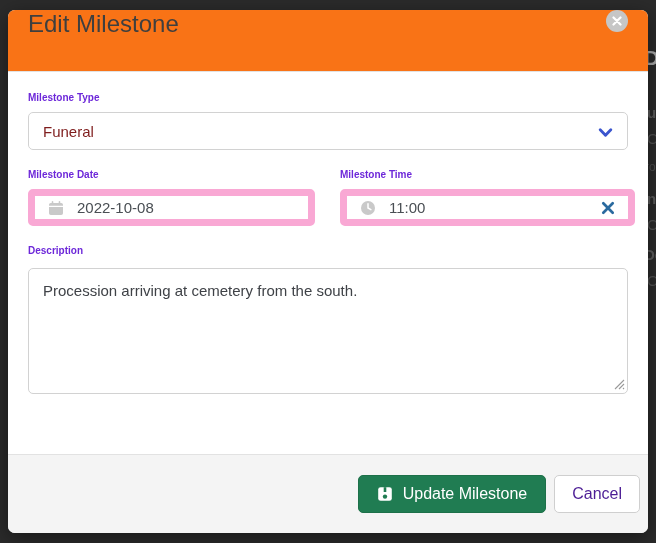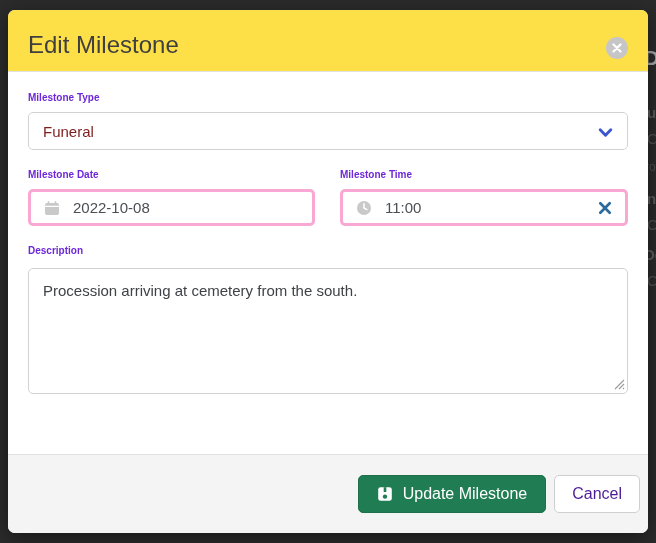--- a/index.html
+++ b/index.html
@@ -14,40 +14,40 @@
   .f3{left:645px;top:160px;font-weight:400;font-size:12px;color:#4e4e4e;}
   .f4{left:647px;top:190px;}
   .f5{left:647px;top:216px;font-weight:400;color:#525252;}
   .f6{left:644px;top:246px;}
   .f7{left:647px;top:272px;font-weight:400;color:#525252;}
 
   .modal{position:absolute;left:8px;top:10px;width:640px;height:523px;
     background:#fff;border-radius:7px;display:flex;flex-direction:column;
     box-shadow:0 5px 20px rgba(0,0,0,.45);overflow:hidden;}
 
-  .modal-header{height:62px;flex:0 0 62px;background:#fde047;border-bottom:1px solid #e2e2e2;
-    display:flex;align-items:flex-end;padding:12px 20px;}
+  .modal-header{height:62px;flex:0 0 62px;background:#f97316;border-bottom:1px solid #e2e2e2;
+    display:flex;align-items:flex-start;padding:0 20px;}
   .modal-title{font-size:24px;font-weight:400;color:#3f3f3f;margin:0;}
   .close-btn{margin-left:auto;width:22px;height:22px;border-radius:50%;background:#c6c6c6;
     border:none;display:flex;align-items:center;justify-content:center;cursor:pointer;padding:0;}
 
   .modal-body{flex:1;padding:20px;background:#fff;}
   .field-label{display:block;font-size:10px;font-weight:700;color:#6d28d9;margin:0 0 9px 0;}
   .section{margin-bottom:19px;}
 
   .select-box{position:relative;height:38px;border:1px solid #d2d2d2;border-radius:5px;
     display:flex;align-items:center;padding:0 14px;cursor:pointer;background:#fff;}
   .select-value{font-size:15px;color:#7f1d1d;}
   .select-chevron{position:absolute;right:13px;top:11px;line-height:0;}
 
   .two-col{display:flex;gap:25px;}
   .col-date{width:287px;flex:0 0 287px;}
   .col-time{flex:1;}
 
-  .input-group{position:relative;height:37px;border:3px solid #f9a8d4;border-radius:5px;
+  .input-group{position:relative;height:37px;border:7px solid #f9a8d4;border-radius:5px;
     display:flex;align-items:center;padding:0 13px;gap:13px;background:#fff;}
   .input-group input{border:none;outline:none;flex:1;font-size:15px;color:#4a4f54;
     background:transparent;padding:0;min-width:0;}
   .icon{line-height:0;flex:0 0 auto;}
   .clear-x{margin-left:auto;line-height:0;cursor:pointer;background:none;border:none;padding:0;}
 
   .textarea-wrap{position:relative;margin-top:12px;}
   textarea{display:block;width:100%;height:126px;border:1px solid #d2d2d2;border-radius:5px;
     padding:11px 14px;font-size:15px;color:#3f4247;resize:none;outline:none;line-height:1.4;}
   .resize-grip{position:absolute;right:3px;bottom:4px;line-height:0;cursor:nwse-resize;}

